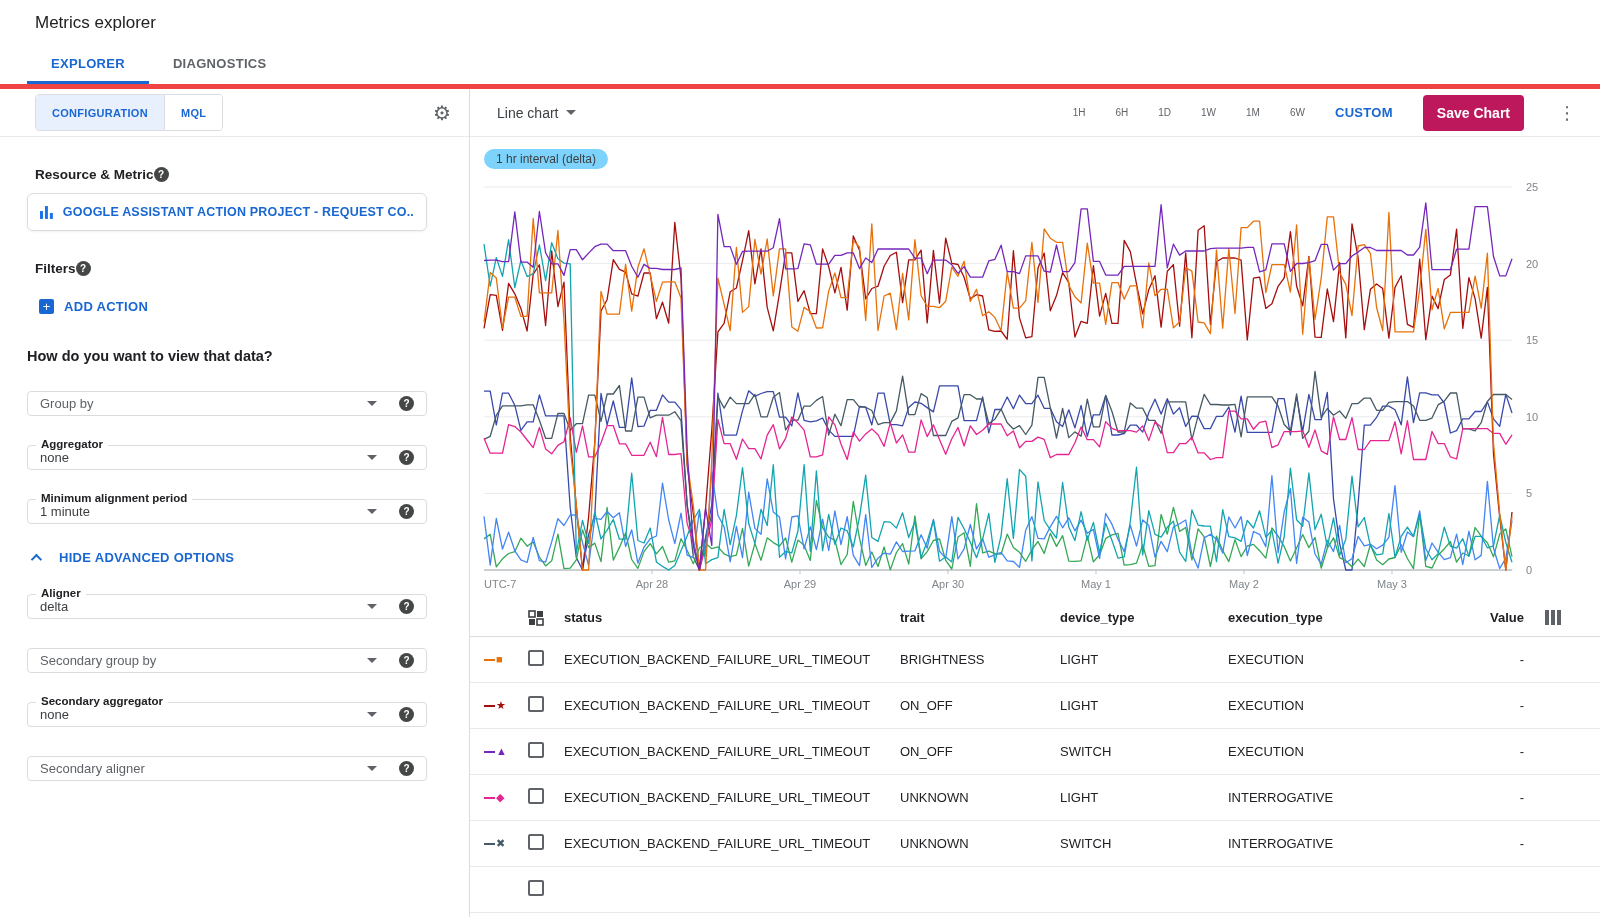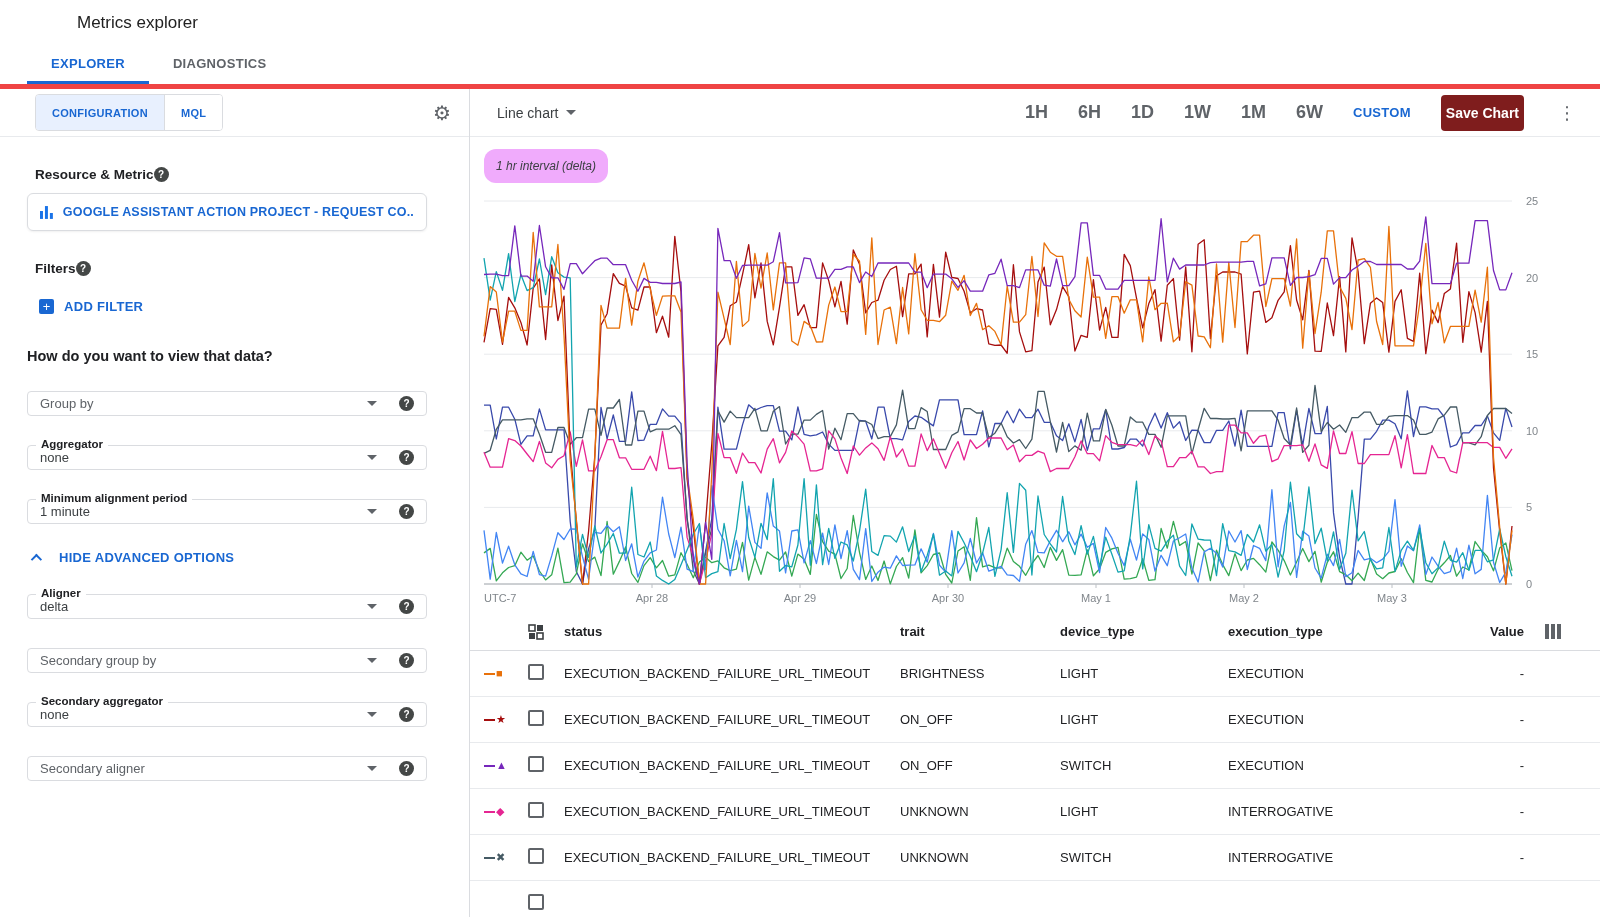--- a/index.html
+++ b/index.html
@@ -1,20 +1,20 @@
 <!DOCTYPE html>
 <html><head>
 <meta charset="utf-8">
 <style>
   * { box-sizing: border-box; margin: 0; padding: 0; }
   html,body { width:1600px; height:917px; overflow:hidden; background:#fff;
     font-family:"Liberation Sans", sans-serif; color:#202124; }
 
   
-  .topbar { height:45px; display:flex; align-items:center; padding-left:35px; background:#fff;margin-left:42px; }
+  .topbar { height:45px; display:flex; align-items:center; padding-left:35px; background:#fff; }
   .topbar h1 { font-size:17px; font-weight:400; color:#212121; }
 
   .tabs { height:44px; display:flex; align-items:stretch; padding-left:27px; border-bottom:5px solid #ef4444; }
   .tab { display:flex; align-items:center; padding:0 24px; font-size:13px; font-weight:700;
          letter-spacing:.3px; color:#5f6368; cursor:pointer; border-bottom:3px solid transparent; }
   .tab.active { color:#1967d2; border-bottom-color:#1967d2; }
 
   .content { display:flex; height:828px; }
 
   
@@ -65,28 +65,28 @@
              transform:rotate(-45deg) translateY(2px); }
   .adv-toggle .txt { color:#1967d2; font-size:13px; font-weight:700; letter-spacing:.3px; }
 
   
   .main-panel { flex:1; overflow:hidden; }
   .chart-toolbar { height:48px; display:flex; align-items:center; border-bottom:1px solid #e8eaed;
                    padding:0 20px 0 27px; }
   .chart-type { display:flex; align-items:center; gap:8px; font-size:14px; color:#3c4043; cursor:pointer; }
   .chart-type .caret { margin-right:0; }
   .tb-right { margin-left:auto; display:flex; align-items:center; gap:30px; }
-  .range-item { font-size:18px; font-weight:700; color:#5f6368; cursor:pointer; }
+  .range-item { font-size:10px; font-weight:400; color:#5f6368; cursor:pointer; }
   .range-custom { font-size:13px; font-weight:700; color:#1967d2; letter-spacing:.3px; cursor:pointer; }
-  .save-btn { background:#7f1d1d; color:#fff; border:none; border-radius:4px; height:36px;
-              padding:0 5px; font-size:14px; font-weight:700; font-family:inherit; cursor:pointer; }
+  .save-btn { background:#be185d; color:#fff; border:none; border-radius:4px; height:36px;
+              padding:0 14px; font-size:14px; font-weight:700; font-family:inherit; cursor:pointer; }
   .more-dots { font-size:18px; color:#5f6368; cursor:pointer; padding:0 4px; }
 
-  .interval-chip { display:inline-flex; margin:12px 0 0 14px; background:#f0abfc; border-radius:12px;
-                   padding:10px 12px; font-size:12px; color:#3c4043;font-style:italic; }
+  .interval-chip { display:inline-flex; margin:12px 0 0 14px; background:#7dd3fc; border-radius:12px;
+                   padding:3px 12px; font-size:12px; color:#3c4043; }
   #chart-svg { display:block; margin-top:2px; }
 
   
   .grid-row { display:grid; grid-template-columns:44px 36px 336px 160px 168px 200px 96px 58px;
               align-items:center; padding-left:14px; padding-right:14px; }
   .thead { height:38px; border-bottom:1px solid #dadce0; font-weight:700; font-size:13px; color:#202124; }
   .thead .hval { text-align:right; }
   .trow { height:46px; border-bottom:1px solid #e8eaed; font-size:13px; color:#202124; }
   .cell.val { text-align:right; color:#202124; }
   .cbx { width:16px; height:16px; border:2px solid #5f6368; border-radius:2px; display:inline-block;
@@ -135,21 +135,21 @@
         <span class="chip-text">GOOGLE ASSISTANT ACTION PROJECT - REQUEST CO...</span>
       </div>
 
       <div class="section-label lab-filters">
         <span>Filters</span>
         <span class="help">?</span>
       </div>
 
       <div class="add-filter">
         <span class="plus-box">+</span>
-        <span class="txt">ADD FILTER</span>
+        <span class="txt">ADD ACTION</span>
       </div>
 
       <div class="question">How do you want to view that data?</div>
 
       <div class="fieldrow first">
         <div class="fieldbox">
           <span class="value placeholder">Group by</span>
           <span class="caret"></span>
           <span class="help">?</span>
         </div>

